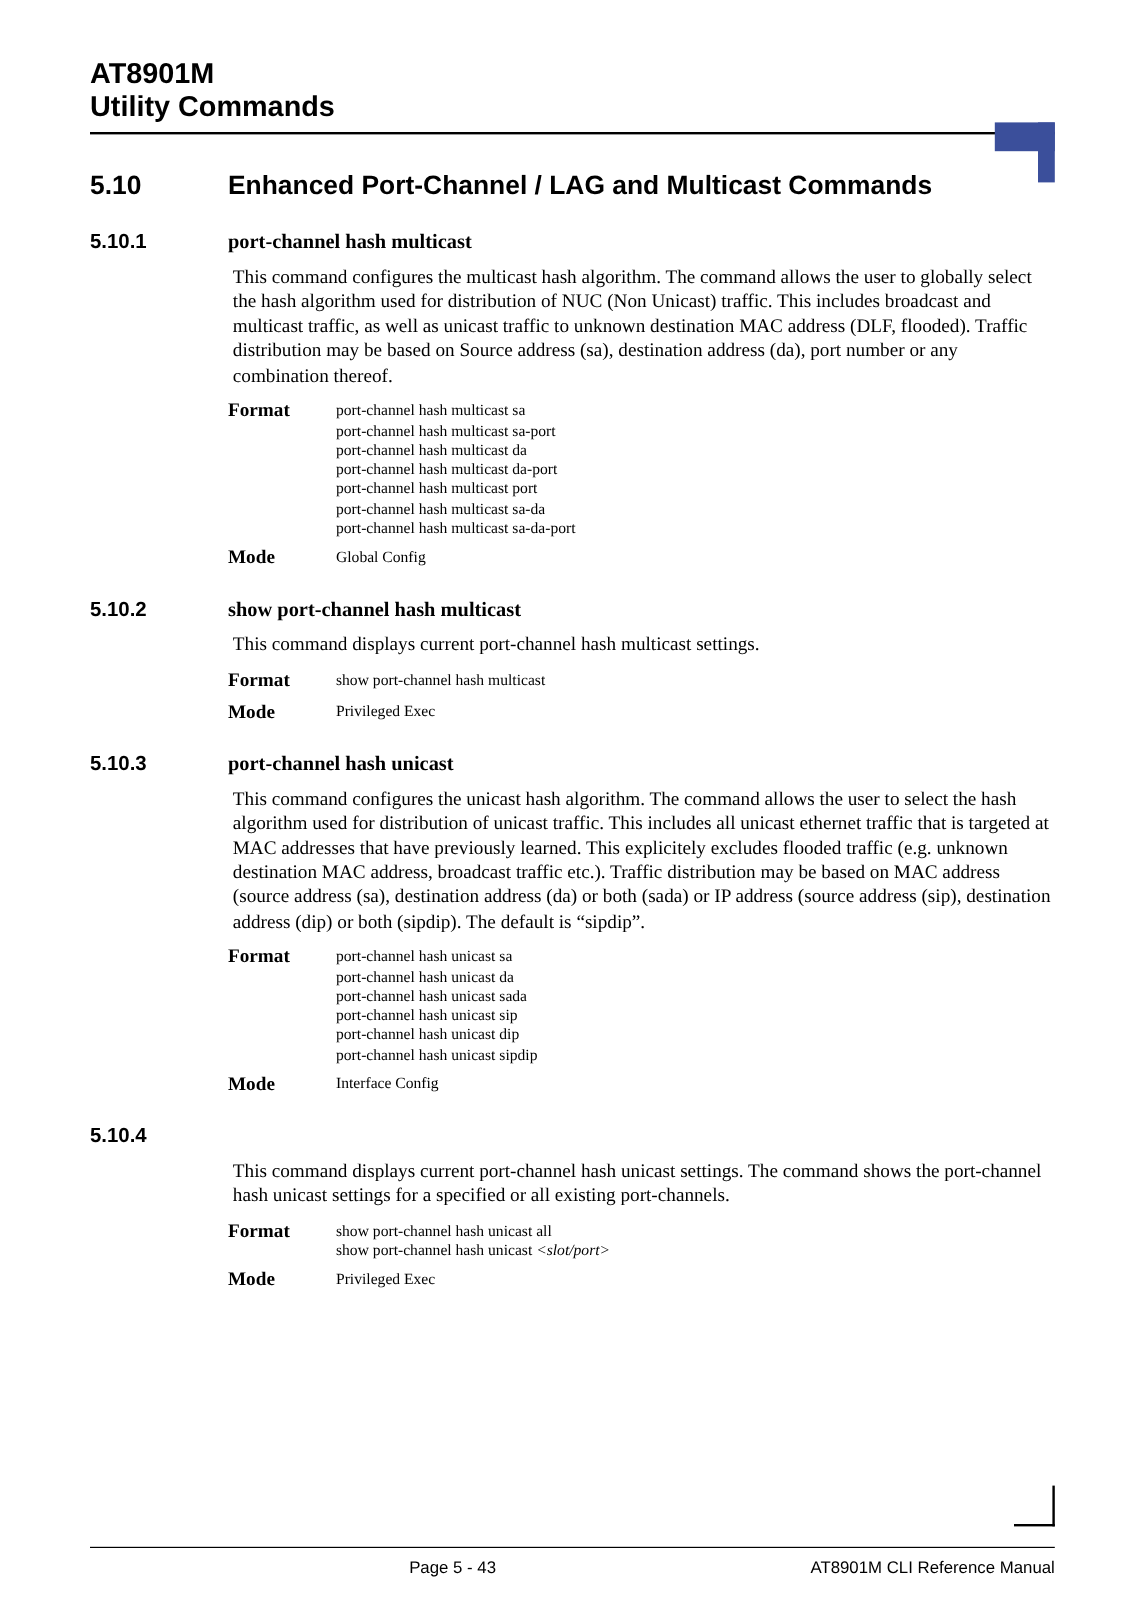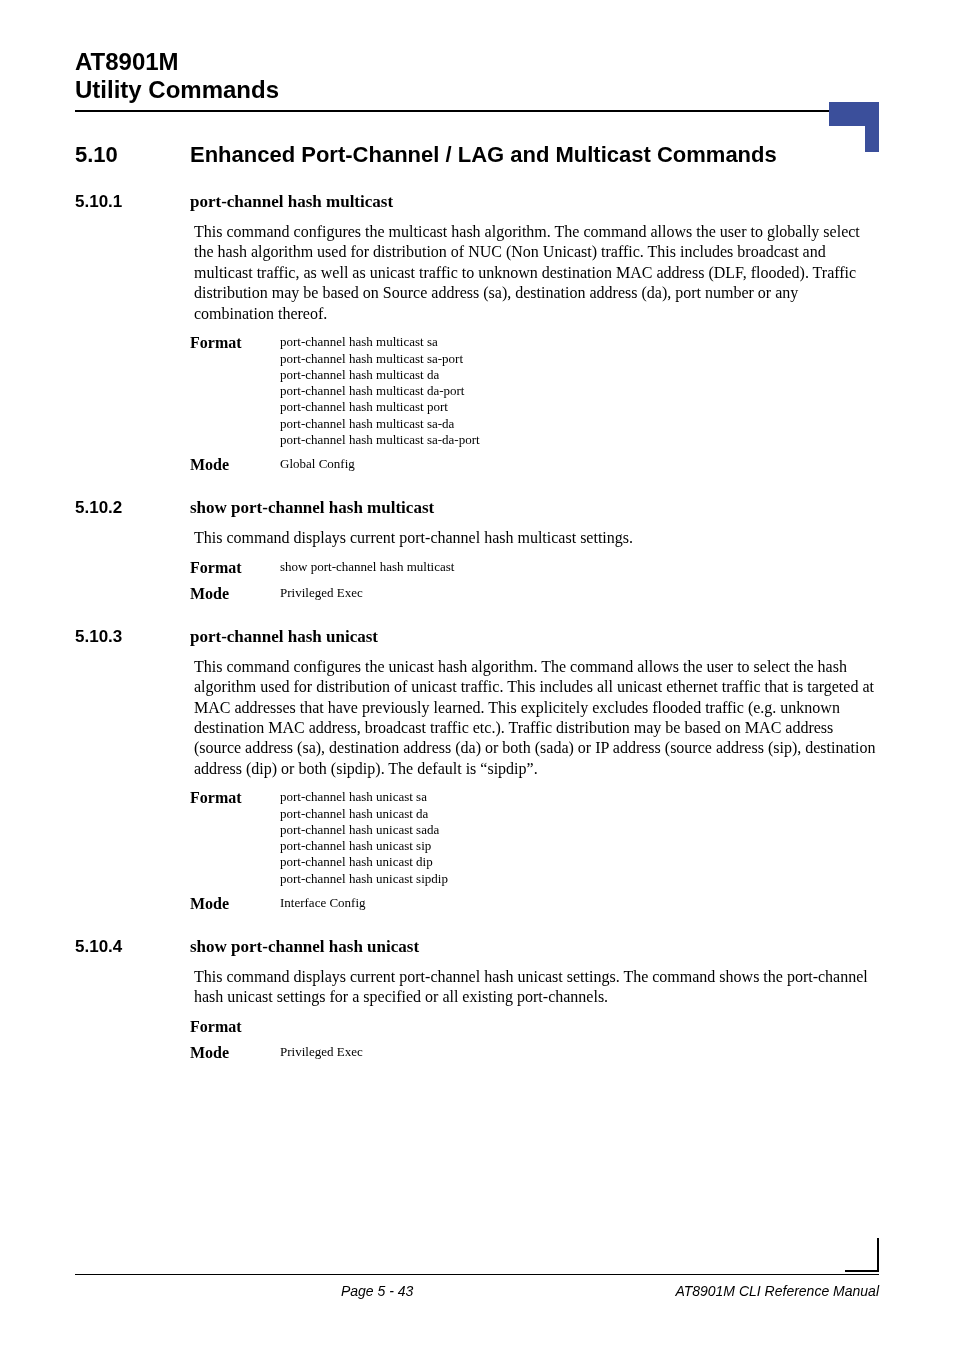--- a/index.html
+++ b/index.html
@@ -81,24 +81,23 @@
   .kv-label { font-weight: bold; width: 90px; flex-shrink: 0; font-size: 16px; }
   .kv-value {
     font-family: Liberation Serif, serif;
     font-size: 13px;
     white-space: pre;
     line-height: 1.25;
   }
   .kv-value .ital { font-style: italic; }
   .footer {
     position: absolute;
-    bottom: 51px;
+    bottom: 36px;
     left: 75px;
     right: 75px;
-    font-style: italic;
   }
   .footer-line { border: none; border-top: 1.5px solid #000; margin-bottom: 8px; }
   .footer-row {
     display: flex; justify-content: space-between;
     font-size: 14px;
     font-family: Arial, Helvetica, sans-serif;
   }
   .footer-row .left { visibility: hidden; }
 </style>
 </head>
@@ -168,25 +167,26 @@
 port-channel hash unicast dip
 port-channel hash unicast sipdip</div>
 </div>
 <div class="kv-row">
   <div class="kv-label">Mode</div>
   <div class="kv-value">Interface Config</div>
 </div>
 
 <div class="subsection-row">
   <div class="subsection-num">5.10.4</div>
-  <div class="subsection-title">show port-channel hash unicast</div>
 </div>
 <p class="body-para">This command displays current port-channel hash unicast settings. The command shows the port-channel hash unicast settings for a specified or all existing port-channels.</p>
 <div class="kv-row">
   <div class="kv-label">Format</div>
+  <div class="kv-value"><span>show port-channel hash unicast all
+show port-channel hash unicast </span><span class="ital">&lt;slot/port&gt;</span></div>
 </div>
 <div class="kv-row">
   <div class="kv-label">Mode</div>
   <div class="kv-value">Privileged Exec</div>
 </div>
 
 <div class="corner-decor-bot">
   <div class="bar-h"></div>
     <div class="bar-v"></div>
 </div>

